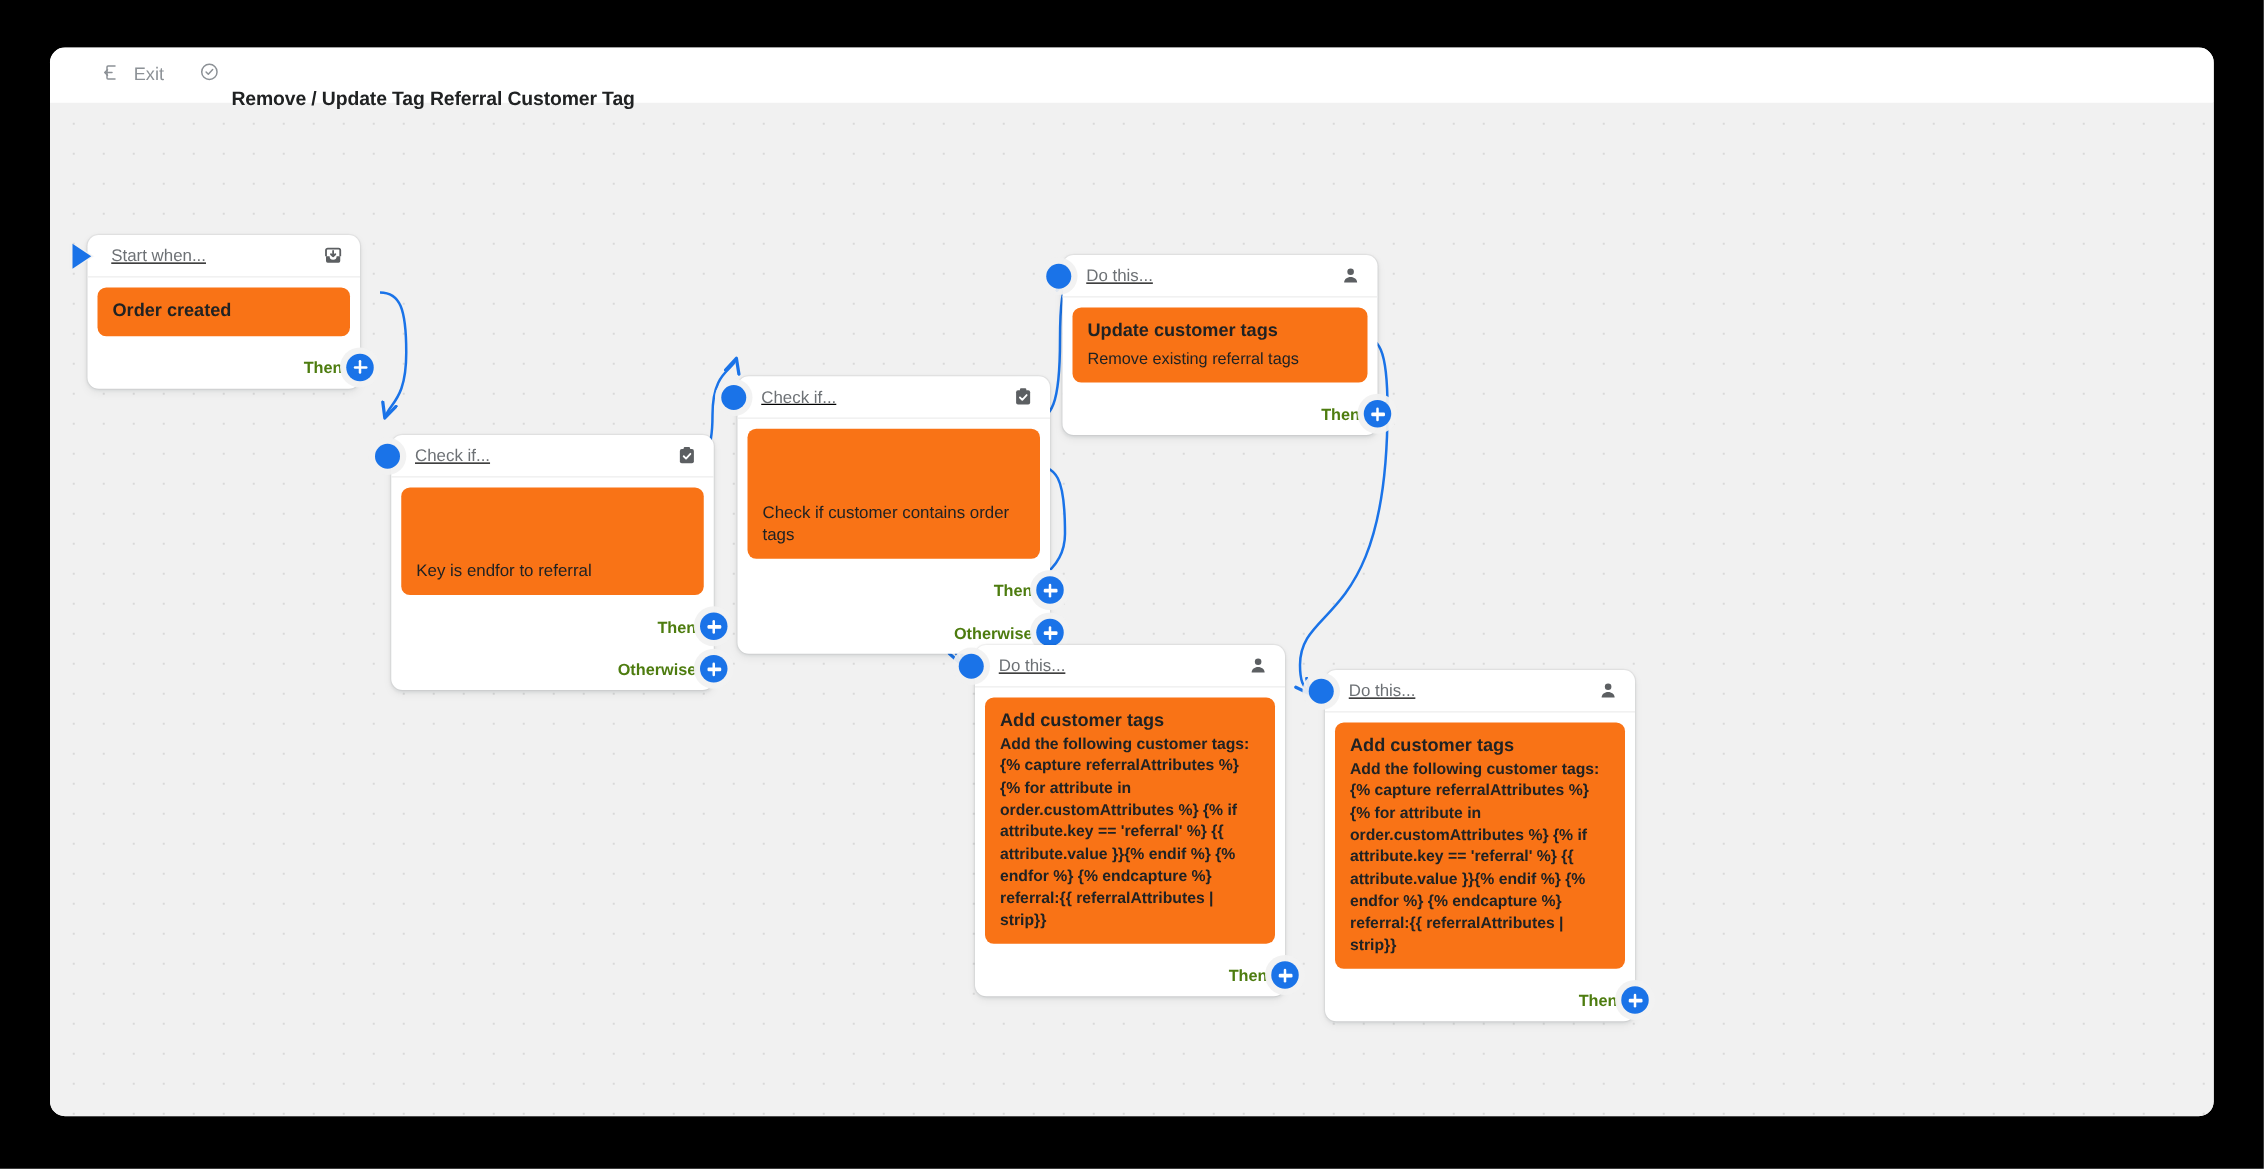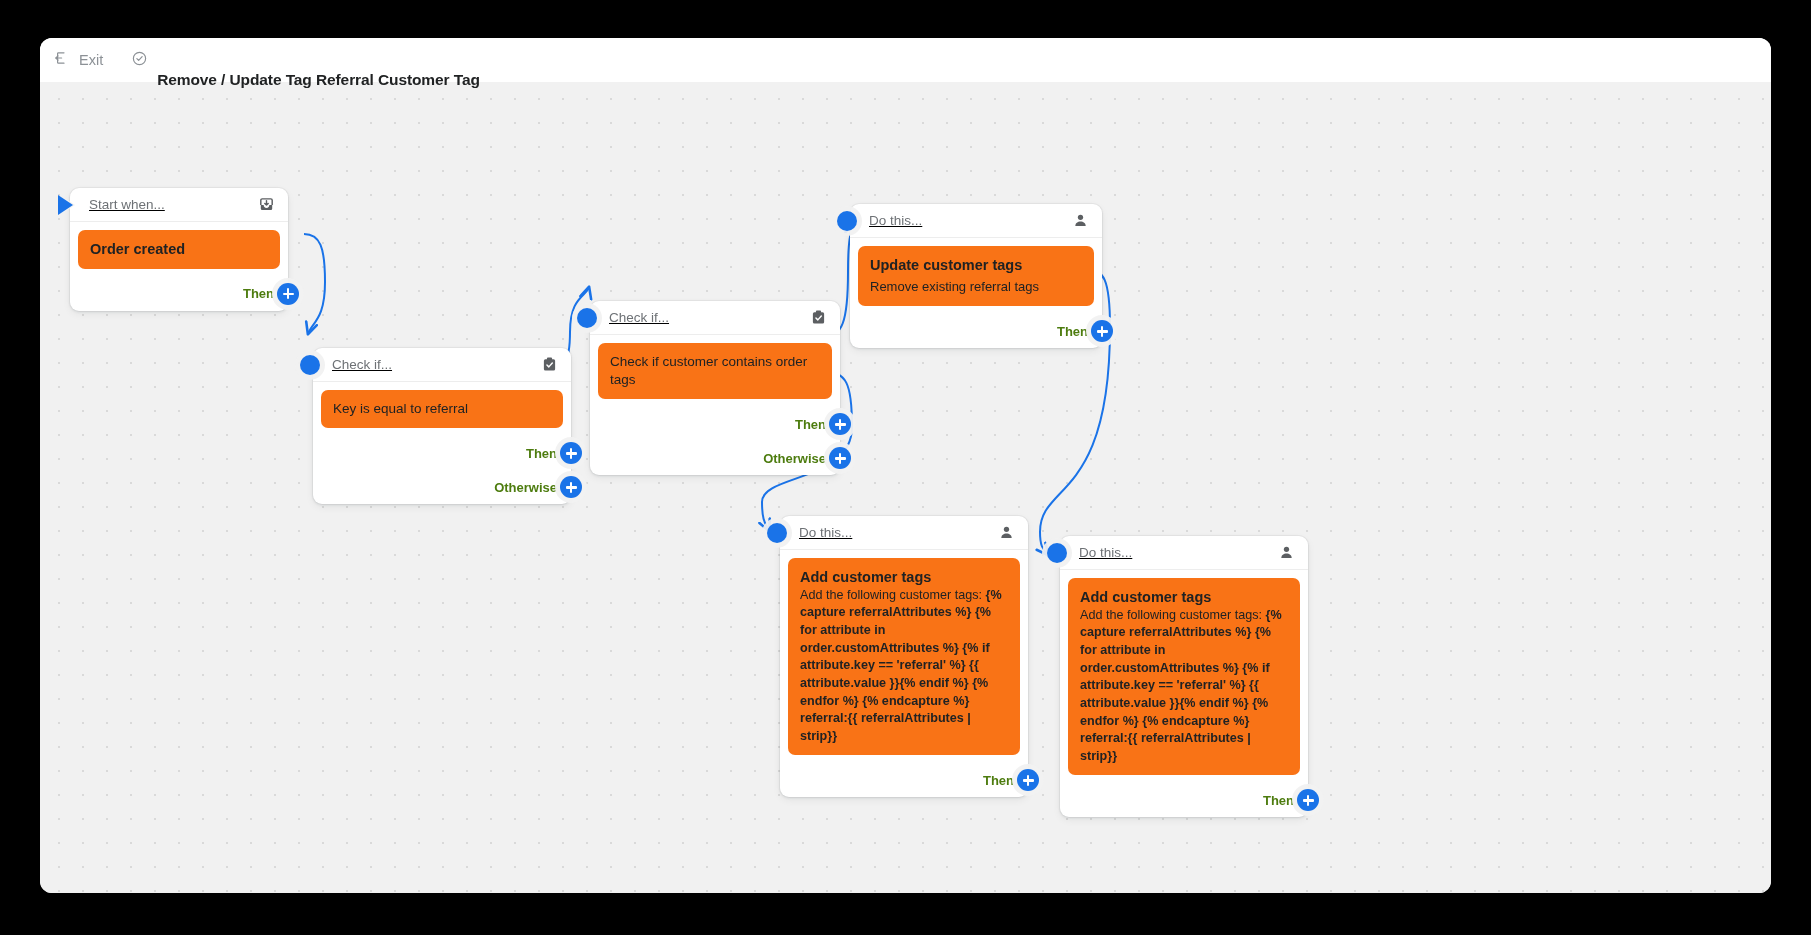--- a/index.html
+++ b/index.html
@@ -25,21 +25,21 @@
   }
 
   
   .topbar {
     position: relative;
     height: 44px;
     width: 100%;
     background: #ffffff;
     display: flex;
     align-items: center;
-    padding-left: 8px;
+    padding-left: 36px;
     gap: 0;
     z-index: 30;
   }
   .exit-btn {
     display: flex;
     align-items: center;
     gap: 9px;
     cursor: pointer;
     padding: 4px 6px;
   }
@@ -131,29 +131,30 @@
   .body-sub {
     font-size: 13px;
     color: #202223;
     line-height: 1.42;
     margin-top: 3px;
   }
   .body-plain {
     font-size: 13.5px;
     color: #202223;
     line-height: 1.35;
+    margin-top: 48px;
   }
   .body-liquid {
     font-size: 12.6px;
     color: #202223;
     line-height: 1.4;
     font-weight: 700;
     word-break: break-word;
   }
-  .body-liquid .lead { font-weight: 400; }
+  .body-liquid .lead { font-weight: 700; }
 
   
   .outlet-row {
     display: flex;
     align-items: center;
     justify-content: flex-end;
     height: 34px;
     padding-right: 14px;
     position: relative;
   }
@@ -293,21 +294,21 @@
         <span class="head-icon">
           <svg width="17" height="17" viewBox="0 0 20 20" fill="none">
             <rect x="3.4" y="3.8" width="13.2" height="13.4" rx="1.8" fill="#5c5f62"></rect>
             <rect x="7" y="1.9" width="6" height="3.6" rx="1.1" fill="#5c5f62"></rect>
             <path d="M7 10.6 9.2 12.8 13.3 8.3" stroke="#ffffff" stroke-width="1.7" stroke-linecap="round" stroke-linejoin="round" fill="none"></path>
           </svg>
         </span>
       </div>
 
       <div class="node-body">
-        <div class="body-plain">Key is equal to referral</div>
+        <div class="body-plain">Key is endfor to referral</div>
       </div>
 
       <div class="outlet-row">
         <span class="outlet-label">Then</span>
         <span class="plus-btn"></span>
       </div>
       <div class="outlet-row">
         <span class="outlet-label">Otherwise</span>
         <span class="plus-btn"></span>
       </div>

